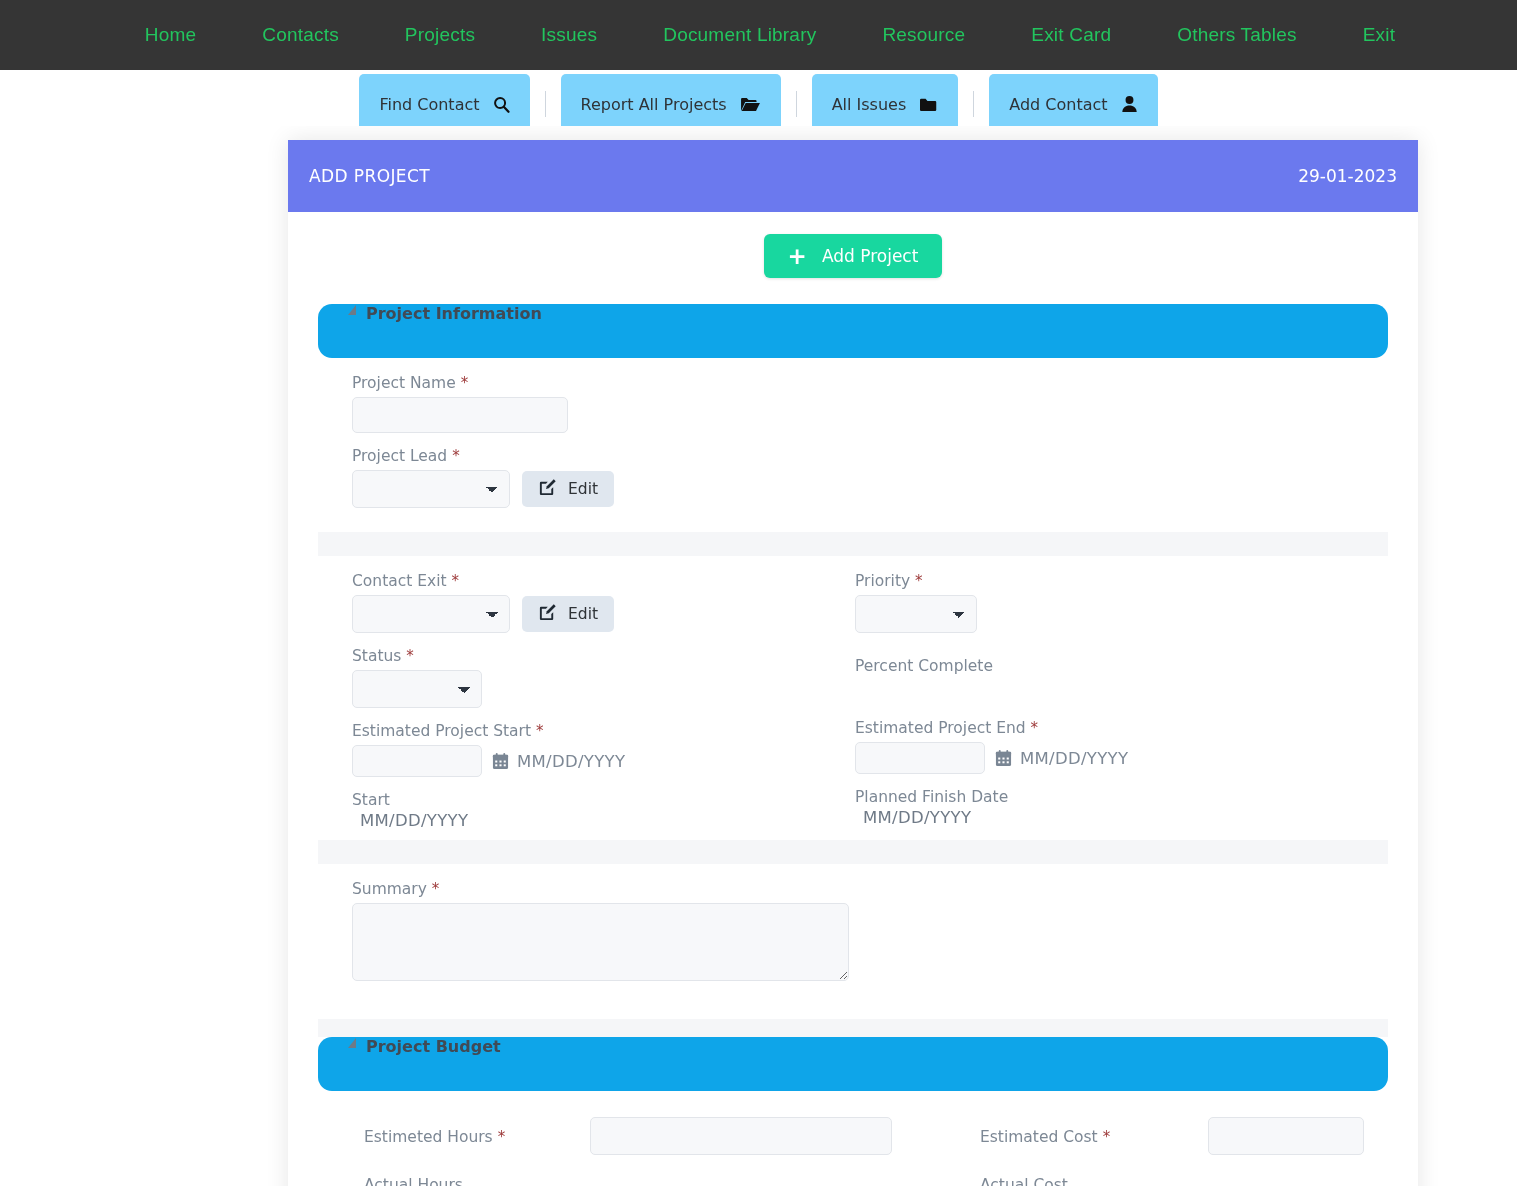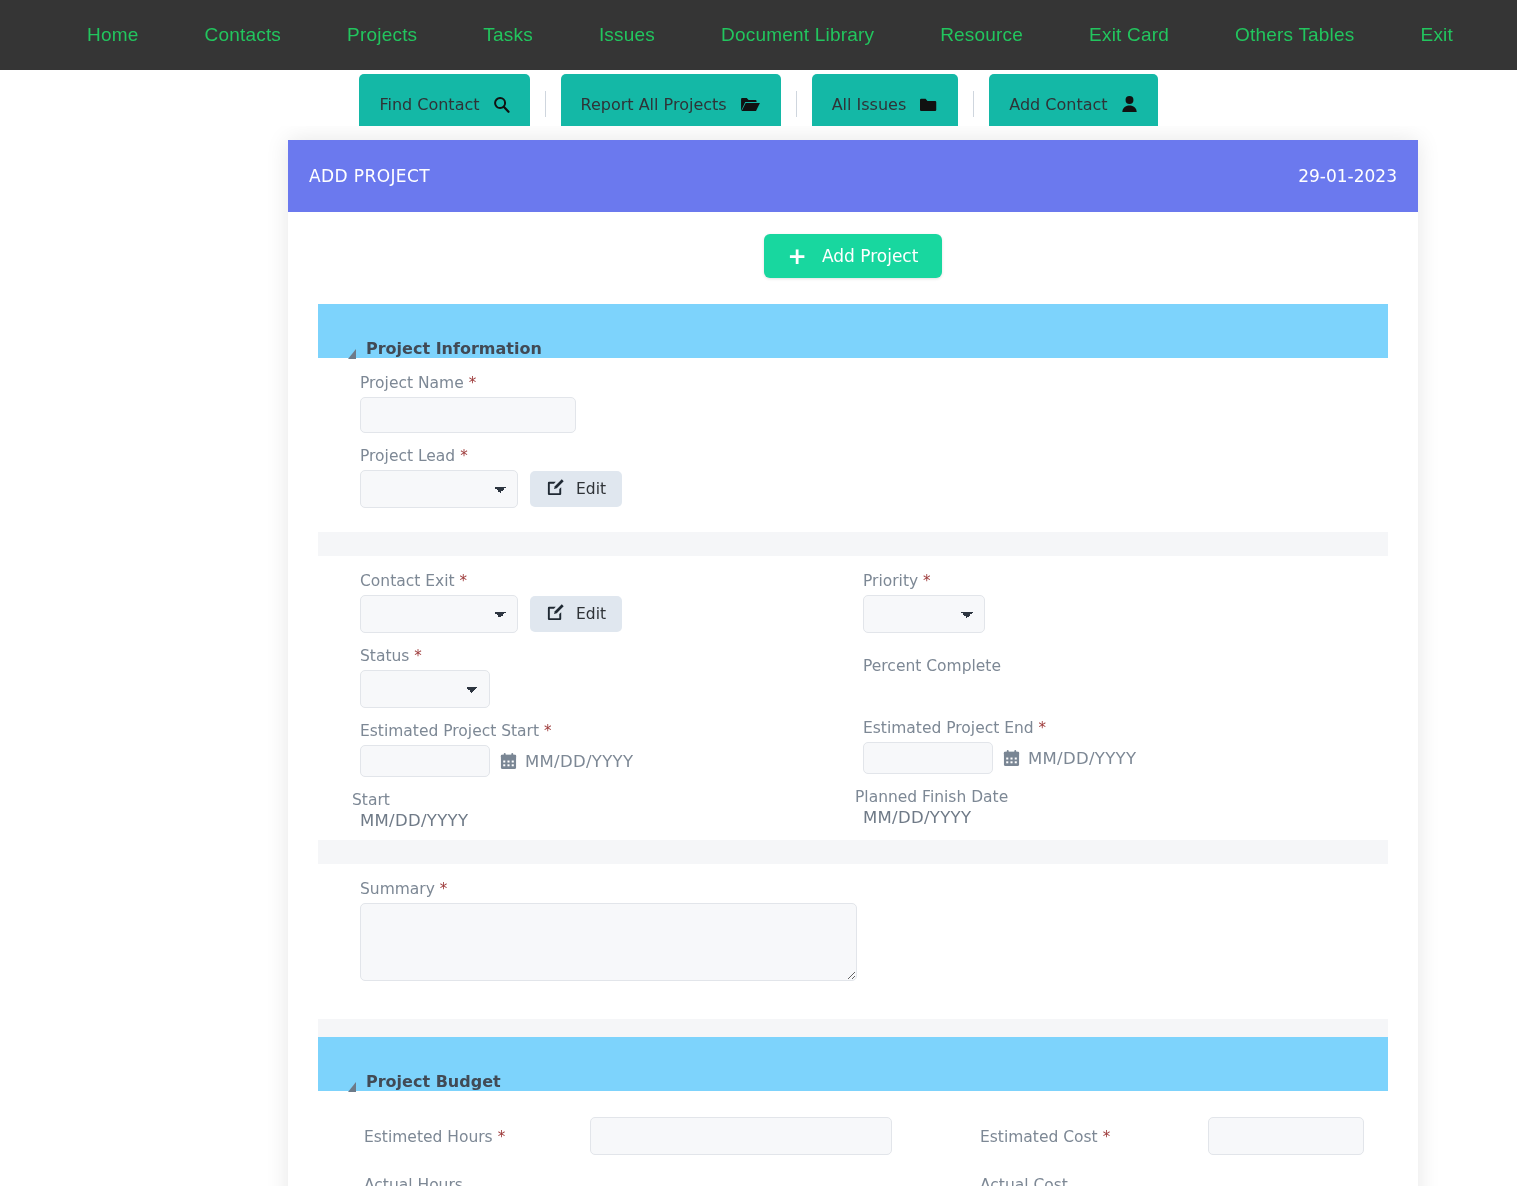--- a/index.html
+++ b/index.html
@@ -37,21 +37,21 @@
   
   .actionbar {
     height: 56px;
     background: #ffffff;
     display: flex;
     align-items: center;
     justify-content: center;
     padding-top: 12px;
   }
   .act-btn {
-    background: #14b8a6;
+    background: #7dd3fc;
     border: none;
     border-radius: 5px;
     height: 60px;
     padding: 0 20px;
     display: inline-flex;
     align-items: center;
     gap: 13px;
     font-family: "DejaVu Sans", sans-serif;
     font-size: 16px;
     color: #2f3337;
@@ -123,26 +123,27 @@
     font-size: 17px;
     font-family: "DejaVu Sans", sans-serif;
     cursor: pointer;
     box-shadow: 0 1px 3px rgba(0,0,0,.12);
   }
   .add-project-btn .plus { font-size: 23px; line-height: 1; font-weight: 700; }
 
   
   .sect-wrap { padding: 0 30px; }
   .sect-head {
-    background: #7dd3fc;
+    background: #0ea5e9;
     height: 54px;
     display: flex;
-    align-items: flex-end;
+    align-items: flex-start;
     padding-left: 30px;
     gap: 10px;
+    border-radius: 14px;
   }
   .sect-head .tri {
     width: 0; height: 0;
     border-left: 8px solid transparent;
     border-bottom: 10px solid #6d7a88;
     display: inline-block;
     position: relative;
     top: 1px;
   }
   .sect-head-label {
@@ -239,21 +240,21 @@
     outline: none;
     resize: both;
     display: block;
   }
 
   
   .row2 { display: flex; }
   .col-l { width: 535px; flex: 0 0 535px; padding-left: 34px; }
   .col-r { flex: 1; padding-left: 2px; }
 
-  .fld { margin-bottom: 14px; margin-left: 8px; }
+  .fld { margin-bottom: 14px; }
   .fld .lbl { display: block; margin-bottom: 5px; }
   .inline { display: flex; align-items: center; gap: 12px; }
   .inline-date { display: flex; align-items: center; }
   .ro-label { font-size: 15.5px; color: #7d8895; display:block; margin-bottom: 2px; }
   .ro-val { font-size: 16.5px; color: #6f7a87; padding-left: 8px; letter-spacing:.3px; }
 
   
   .budget-row { display: flex; align-items: center; padding: 10px 0; gap: 44px; }
   .bg-label { width: 228px; flex: 0 0 228px; padding-left: 46px; }
   .bg-input-wide {
@@ -274,21 +275,20 @@
     outline: none;
   }
 </style>
 </head>
 <body>
 
 <div class="topnav">
   <div class="nav-item">Home</div>
   <div class="nav-item">Contacts</div>
   <div class="nav-item">Projects</div>
-  <div class="nav-item">Tasks</div>
   <div class="nav-item">Issues</div>
   <div class="nav-item">Document Library</div>
   <div class="nav-item">Resource</div>
   <div class="nav-item">Exit Card</div>
   <div class="nav-item">Others Tables</div>
   <div class="nav-item exit">Exit</div>
 </div>
 
 <div class="actionbar">
   <button class="act-btn">

